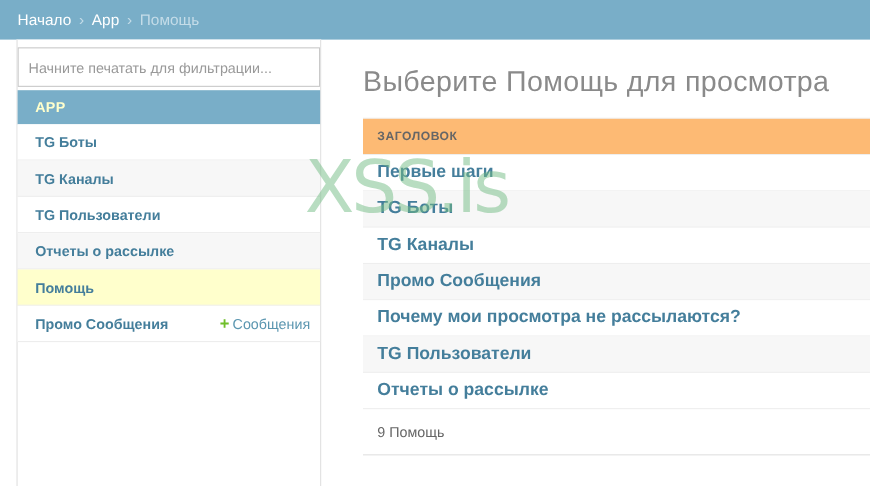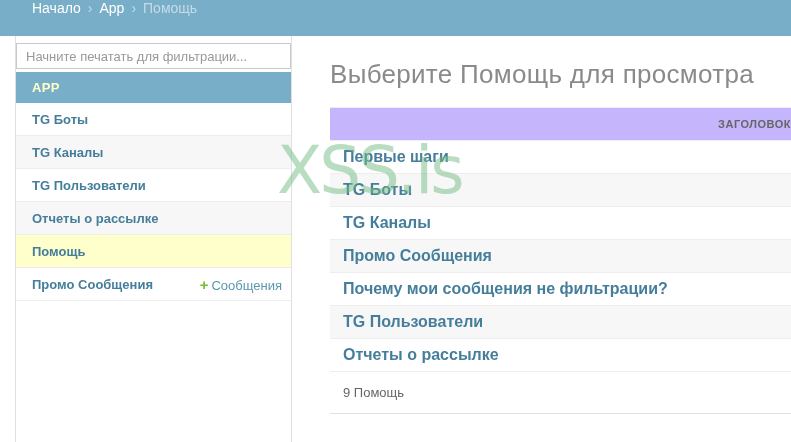--- a/index.html
+++ b/index.html
@@ -8,37 +8,37 @@
     width: 791px; height: 442px;
     position: relative; overflow: hidden;
     background: #fff;
     font-family: "Liberation Sans", "DejaVu Sans", sans-serif;
     -webkit-font-smoothing: antialiased;
   }
 
   
   .topbar {
     height: 36px; background: #79aec8;
-    display: flex; align-items: flex-start;
-    padding-left: 32px; font-size: 14px;
+    display: flex; align-items: center;
+    padding-left: 16px; font-size: 14px;
   }
   .topbar a { color: #ffffff; text-decoration: none; }
   .crumb-sep { color: #c4dce8; margin: 0 7px; }
   .crumb-current { color: #c4dce8; }
 
   
   .sidebar {
     position: absolute; left: 15px; top: 36px; bottom: 0;
     width: 277px;
     border-left: 1px solid #e0e0e0; border-right: 1px solid #e0e0e0;
     background: #fff;
   }
   .filter-input {
     display: block; width: 100%;
-    margin: 7px 0 3px; height: 26px;
+    margin: 7px 0 3px; height: 36px;
     border: 1px solid #c9c9c9; background: #fff;
     padding: 0 9px; font-size: 13px; color: #555;
     font-family: "Liberation Sans", "DejaVu Sans", sans-serif;
     outline: none;
   }
   .filter-input::placeholder { color: #999; opacity: 1; }
   .app-header {
     height: 31px; line-height: 31px;
     background: #79aec8; color: #ffffcc;
     font-size: 13px; font-weight: bold;
@@ -59,24 +59,24 @@
   .add-link .plus-icon { color: #70bf2b; font-weight: bold; font-size: 15px; margin-right: 3px; }
 
   
   .content { position: absolute; left: 330px; top: 36px; right: 0; }
   .page-title {
     margin: 23px 0 17px; font-size: 26px; font-weight: 400;
     color: #8a8a8a; letter-spacing: 0.3px;
   }
   .changelist { border-top: 1px solid #eee; }
   .thead-row {
-    height: 33px; line-height: 32px; background: #c4b5fd;
+    height: 33px; line-height: 32px; background: #fdba74;
     border-bottom: 1px solid #eee;
     padding-left: 13px; font-size: 11px; font-weight: bold;
-    color: #666; letter-spacing: 0.5px; text-align: right;
+    color: #666; letter-spacing: 0.5px;
   }
   .trow {
     height: 33px; line-height: 32px; border-bottom: 1px solid #eee;
     padding-left: 13px; font-size: 16px; background: #fff;
   }
   .trow.alt { background: #f7f7f7; }
   .trow a { color: #447e9b; font-weight: bold; text-decoration: none; }
   .paginator {
     padding: 13px 0 13px 13px; font-size: 13px; color: #666;
     border-bottom: 1px solid #e0e0e0;
@@ -141,21 +141,21 @@
     <div class="trow alt">
       <a href="#">TG Боты</a>
     </div>
     <div class="trow">
       <a href="#">TG Каналы</a>
     </div>
     <div class="trow alt">
       <a href="#">Промо Сообщения</a>
     </div>
     <div class="trow">
-      <a href="#">Почему мои сообщения не фильтрации?</a>
+      <a href="#">Почему мои просмотра не рассылаются?</a>
     </div>
     <div class="trow alt">
       <a href="#">TG Пользователи</a>
     </div>
     <div class="trow">
       <a href="#">Отчеты о рассылке</a>
     </div>
 
     <div class="paginator">9 Помощь</div>
   </div>

